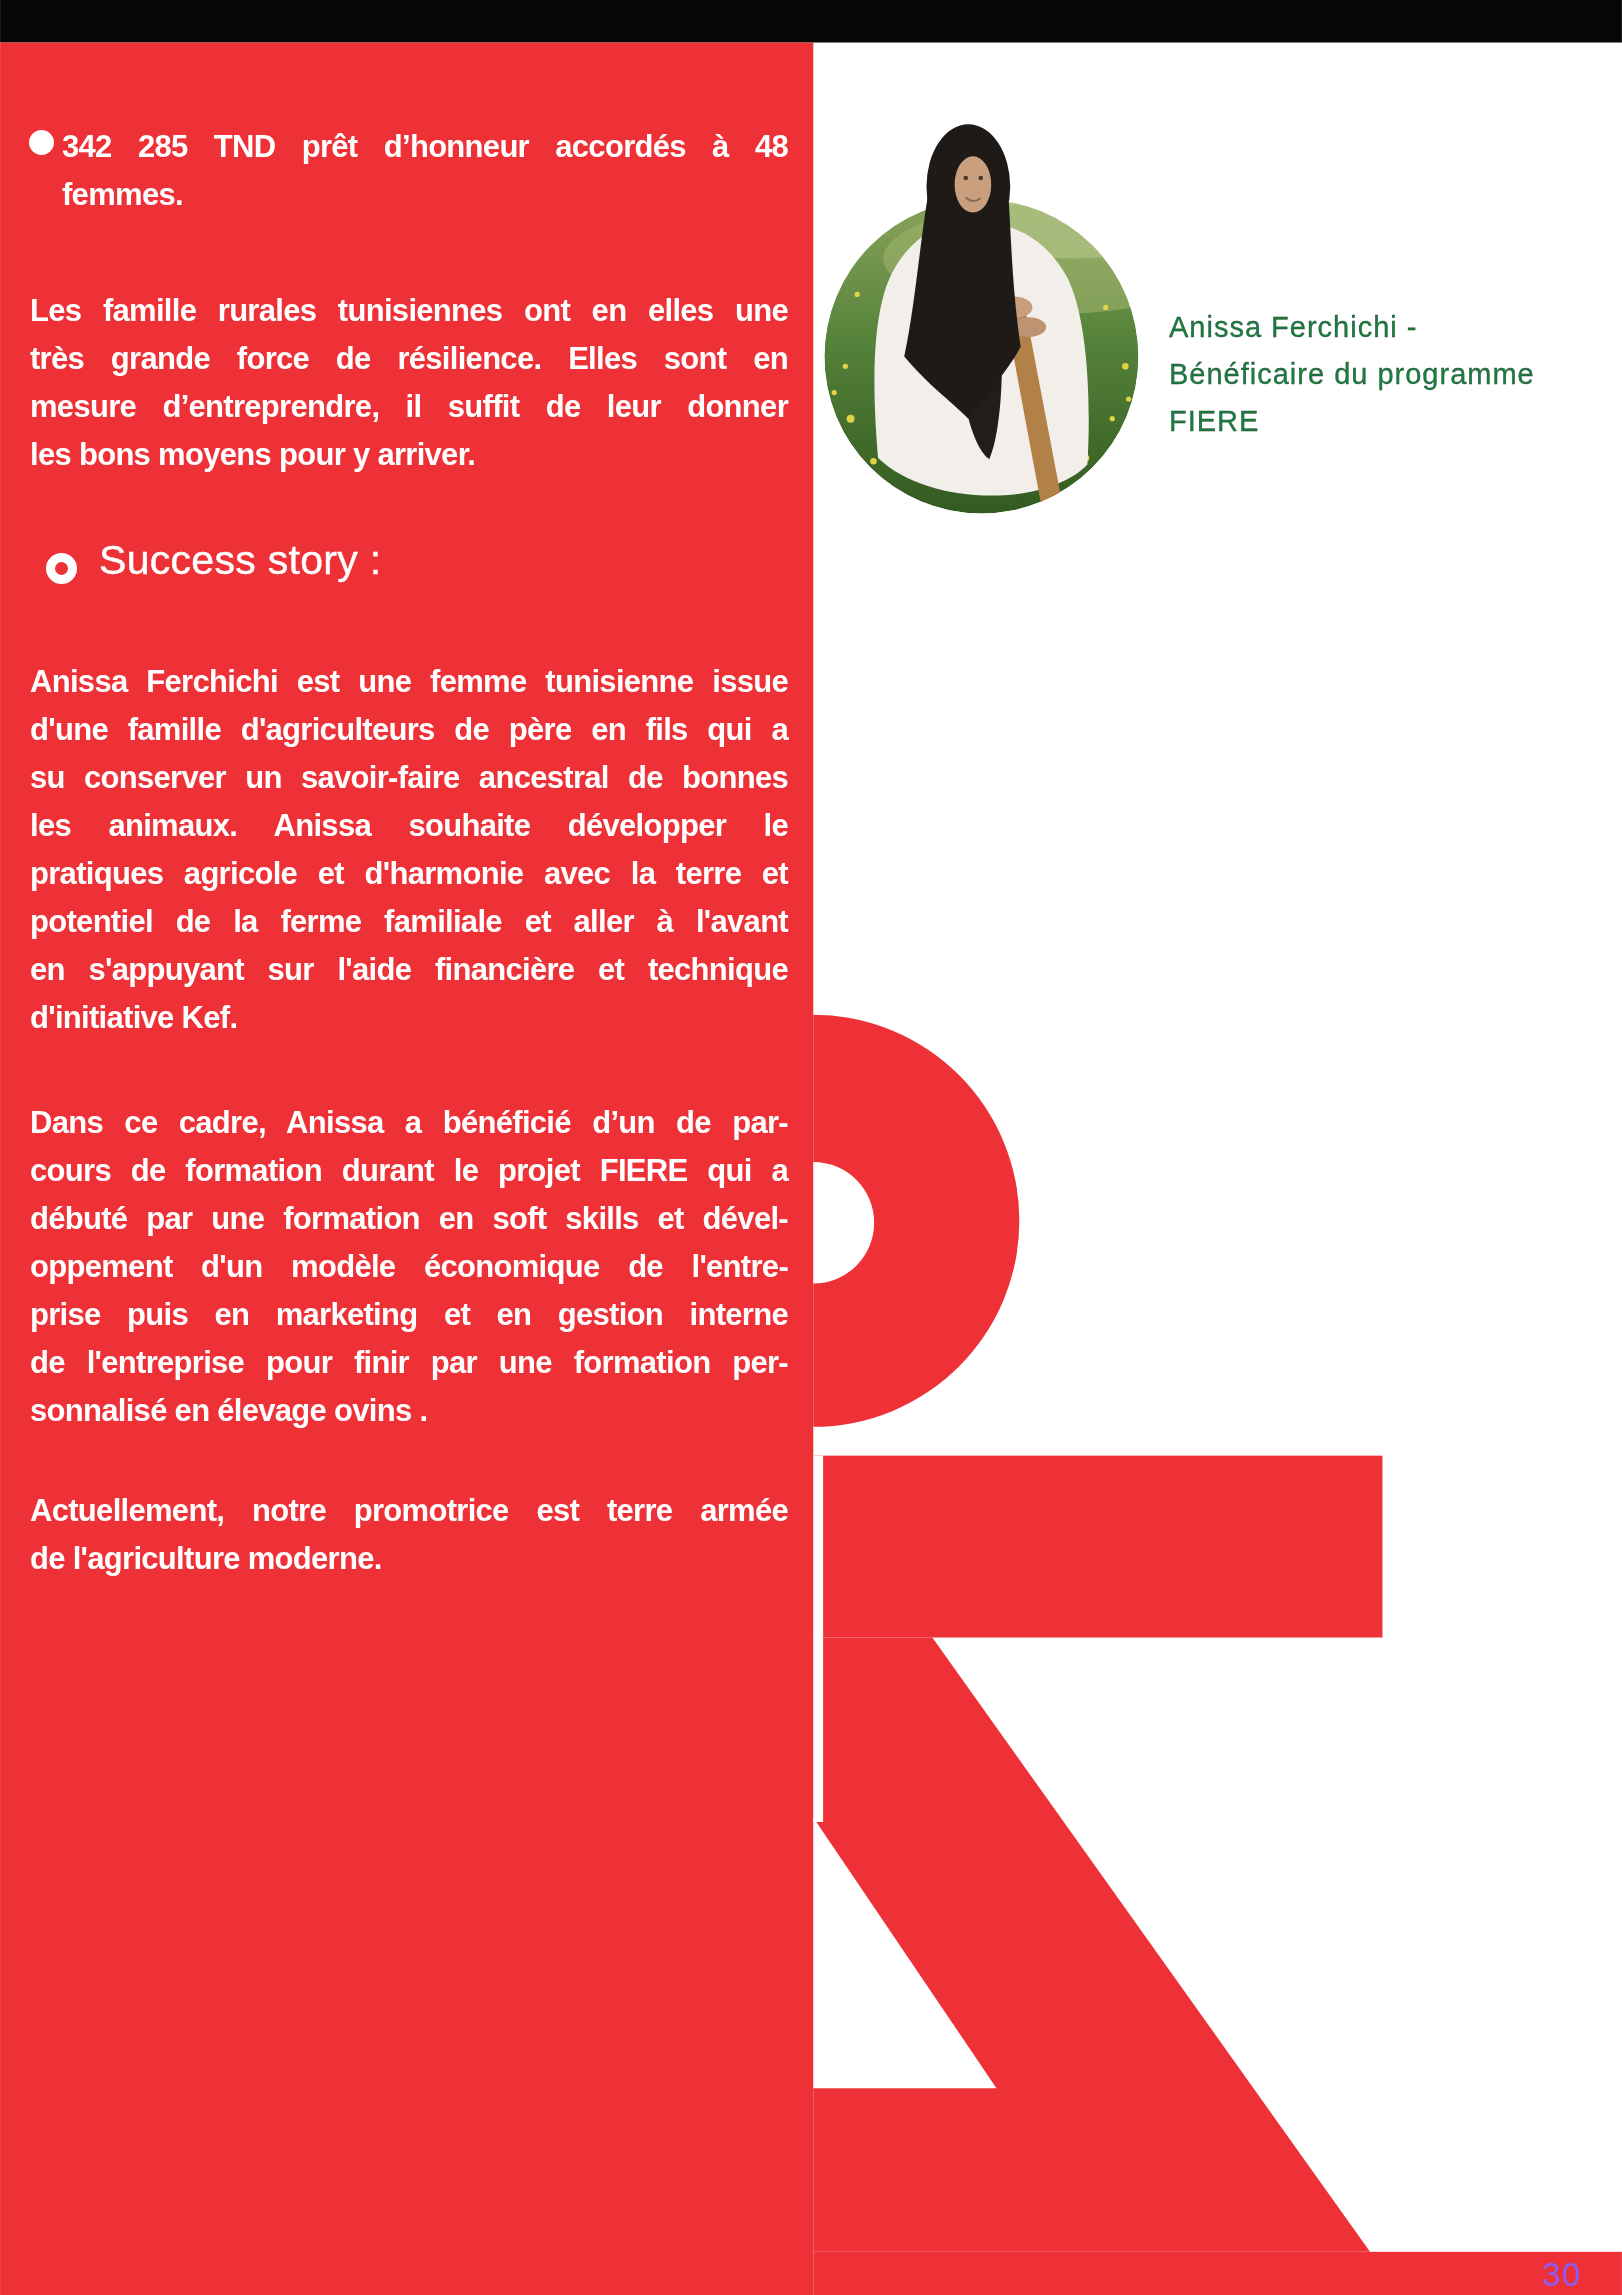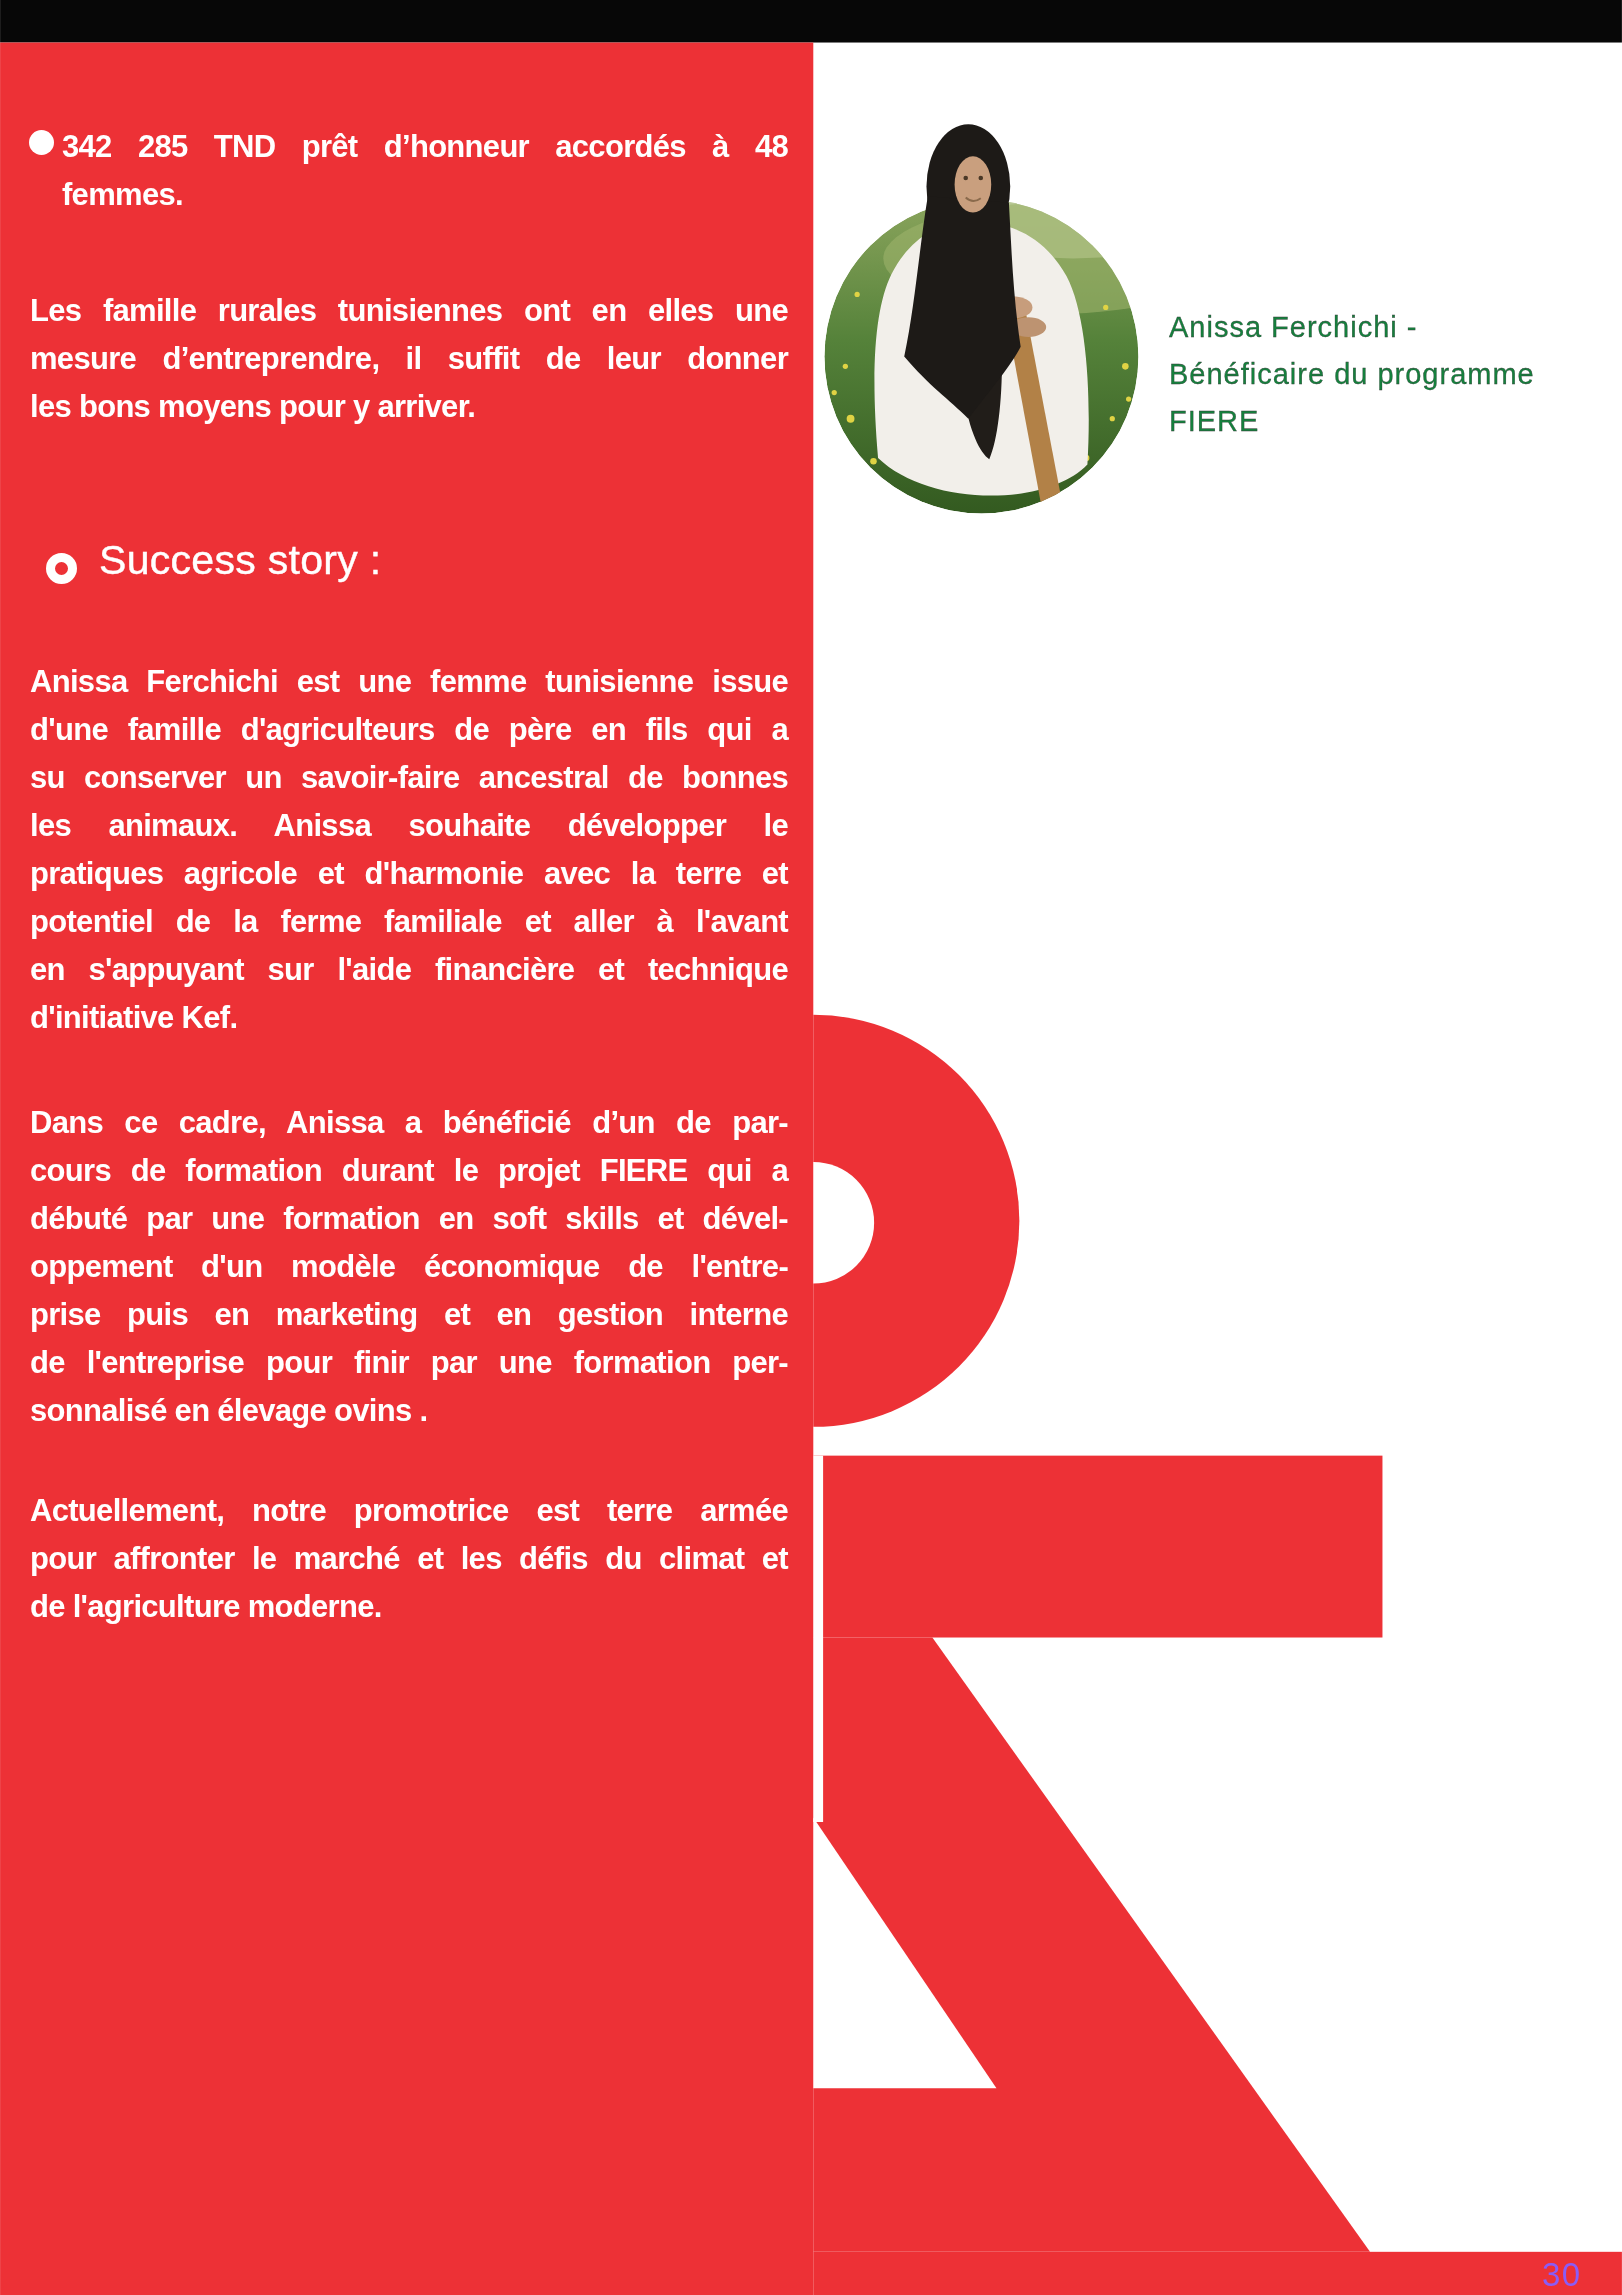--- a/index.html
+++ b/index.html
@@ -128,20 +128,21 @@
 
 <div class="bullet-dot"></div>
 
 <div id="bullet-text" class="col-block body-text">
   <div class="line j">342 285 TND prêt d’honneur accordés à 48</div>
   <div class="line l">femmes.</div>
 </div>
 
 <div id="intro-para" class="col-block body-text">
   <div class="line j">Les famille rurales tunisiennes ont en elles une</div>
+  <div class="line j">très grande force de résilience. Elles sont en</div>
   <div class="line j">mesure d’entreprendre, il suffit de leur donner</div>
   <div class="line l">les bons moyens pour y arriver.</div>
 </div>
 
 <div id="story-heading">
   <span class="ring-icon"></span>
   <span>Success story :</span>
 </div>
 
 <div id="story-para-1" class="col-block body-text">
@@ -160,21 +161,20 @@
   <div class="line j">cours de formation durant le projet FIERE qui a</div>
   <div class="line j">débuté par une formation en soft skills et dével-</div>
   <div class="line j">oppement d'un modèle économique de l'entre-</div>
   <div class="line j">prise puis en marketing et en gestion interne</div>
   <div class="line j">de l'entreprise pour finir par une formation per-</div>
   <div class="line l">sonnalisé en élevage ovins .</div>
 </div>
 
 <div id="story-para-3" class="col-block body-text">
   <div class="line j">Actuellement, notre promotrice est terre armée</div>
-  <div class="line j">pour affronter le marché et les défis du climat et</div>
   <div class="line l">de l'agriculture moderne.</div>
 </div>
 
 <div id="photo-caption">
   <div class="cap-line">Anissa Ferchichi -</div>
   <div class="cap-line">Bénéficaire du programme</div>
   <div class="cap-line">FIERE</div>
 </div>
 
 <div id="page-number">30</div>

